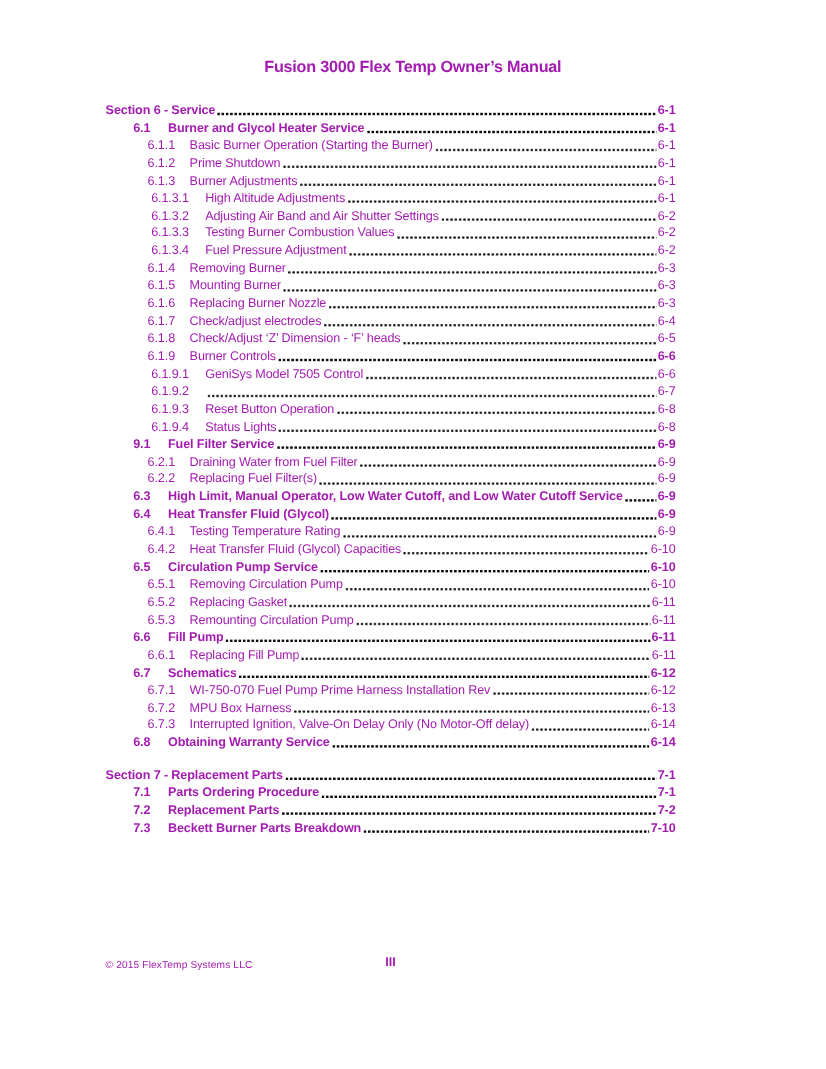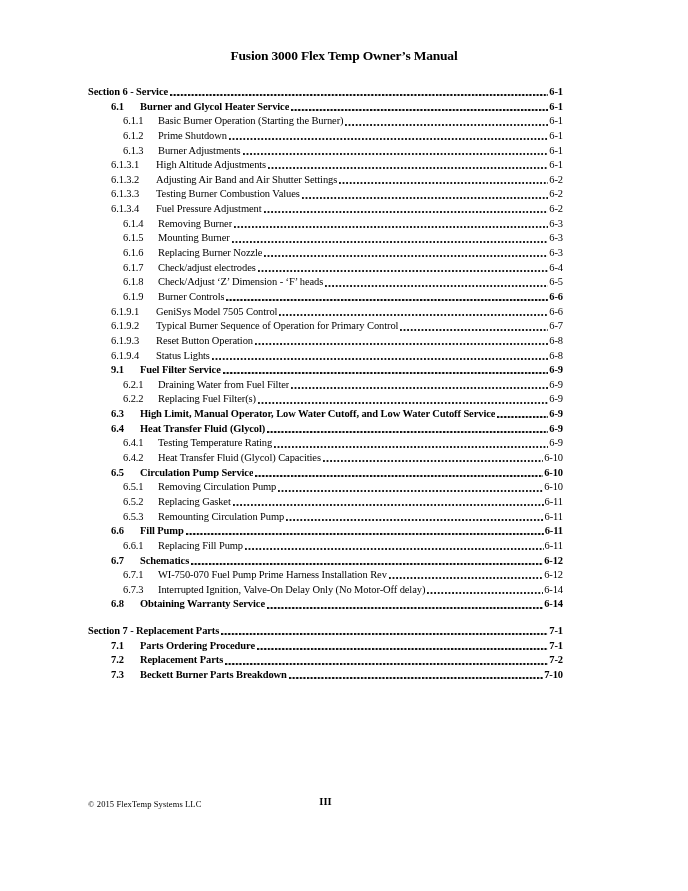--- a/index.html
+++ b/index.html
@@ -1,21 +1,21 @@
 <!DOCTYPE html>
 <html><head>
 <meta charset="utf-8">
 <style>
   html,body { margin:0; padding:0; background:#ffffff; }
   .page {
     position:relative;
     width:688px; height:849px;
     background:#ffffff;
-    color:#000000;
-    font-family:Liberation Serif, serif;
+    color:#a21caf;
+    font-family:Liberation Sans, sans-serif;
     overflow:hidden;
     margin:0 auto;
   }
   .doc-title {
     position:absolute; top:48px; left:0; width:688px;
     text-align:center;
     font-weight:bold; font-size:13.5px; letter-spacing:-0.2px;
   }
   .toc {
     position:absolute; top:85px; left:88px; width:475px;
@@ -24,21 +24,21 @@
   .row {
     display:flex; align-items:baseline;
     height:14.65px; line-height:14.65px;
     padding-left:23px;
     justify-content:center;
   }
   .lvl0 { padding-left:0; }
   .num { flex:0 0 auto; }
   .lvl1 .num { width:29px; }
   .lvl2 .num { width:35px;margin-left:12px; }
-  .lvl3 .num { width:45px; }
+  .lvl3 .num { width:45px;margin-left:15px; }
   .label { flex:0 1 auto; white-space:nowrap; overflow:hidden; }
   .leader {
     flex:1 1 6px; min-width:6px;
     align-self:flex-end;
     height:2.4px;
     margin:0 1px 3px 2px;
     background-image:radial-gradient(circle at 1.1px 1.2px, #1a1a1a 0.95px, rgba(0,0,0,0) 1.3px);
     background-size:3.6px 2.4px;
     background-repeat:repeat-x;
   }
@@ -149,21 +149,20 @@
     <span class="pg b">6-6</span>
   </div>
       <div class="row lvl3">
     <span class="num">6.1.9.1</span>
     <span class="label">GeniSys Model 7505 Control</span>
     <span class="leader"></span>
     <span class="pg">6-6</span>
   </div>
       <div class="row lvl3">
     <span class="num">6.1.9.2</span>
-    <span class="label">Typical Burner Sequence of Operation for Primary Control</span>
     <span class="leader"></span>
     <span class="pg">6-7</span>
   </div>
       <div class="row lvl3">
     <span class="num">6.1.9.3</span>
     <span class="label">Reset Button Operation</span>
     <span class="leader"></span>
     <span class="pg">6-8</span>
   </div>
       <div class="row lvl3">
@@ -254,20 +253,26 @@
     <span class="num">6.7</span>
     <span class="label">Schematics</span>
     <span class="leader"></span>
     <span class="pg">6-12</span>
   </div>
       <div class="row lvl2">
     <span class="num">6.7.1</span>
     <span class="label">WI-750-070 Fuel Pump Prime Harness Installation Rev</span>
     <span class="leader"></span>
     <span class="pg">6-12</span>
+  </div>
+      <div class="row lvl2">
+    <span class="num">6.7.2</span>
+    <span class="label">MPU Box Harness</span>
+    <span class="leader"></span>
+    <span class="pg">6-13</span>
   </div>
       <div class="row lvl2">
     <span class="num">6.7.3</span>
     <span class="label">Interrupted Ignition, Valve-On Delay Only (No Motor-Off delay)</span>
     <span class="leader"></span>
     <span class="pg">6-14</span>
   </div>
       <div class="row lvl1 b">
     <span class="num">6.8</span>
     <span class="label">Obtaining Warranty Service</span>

